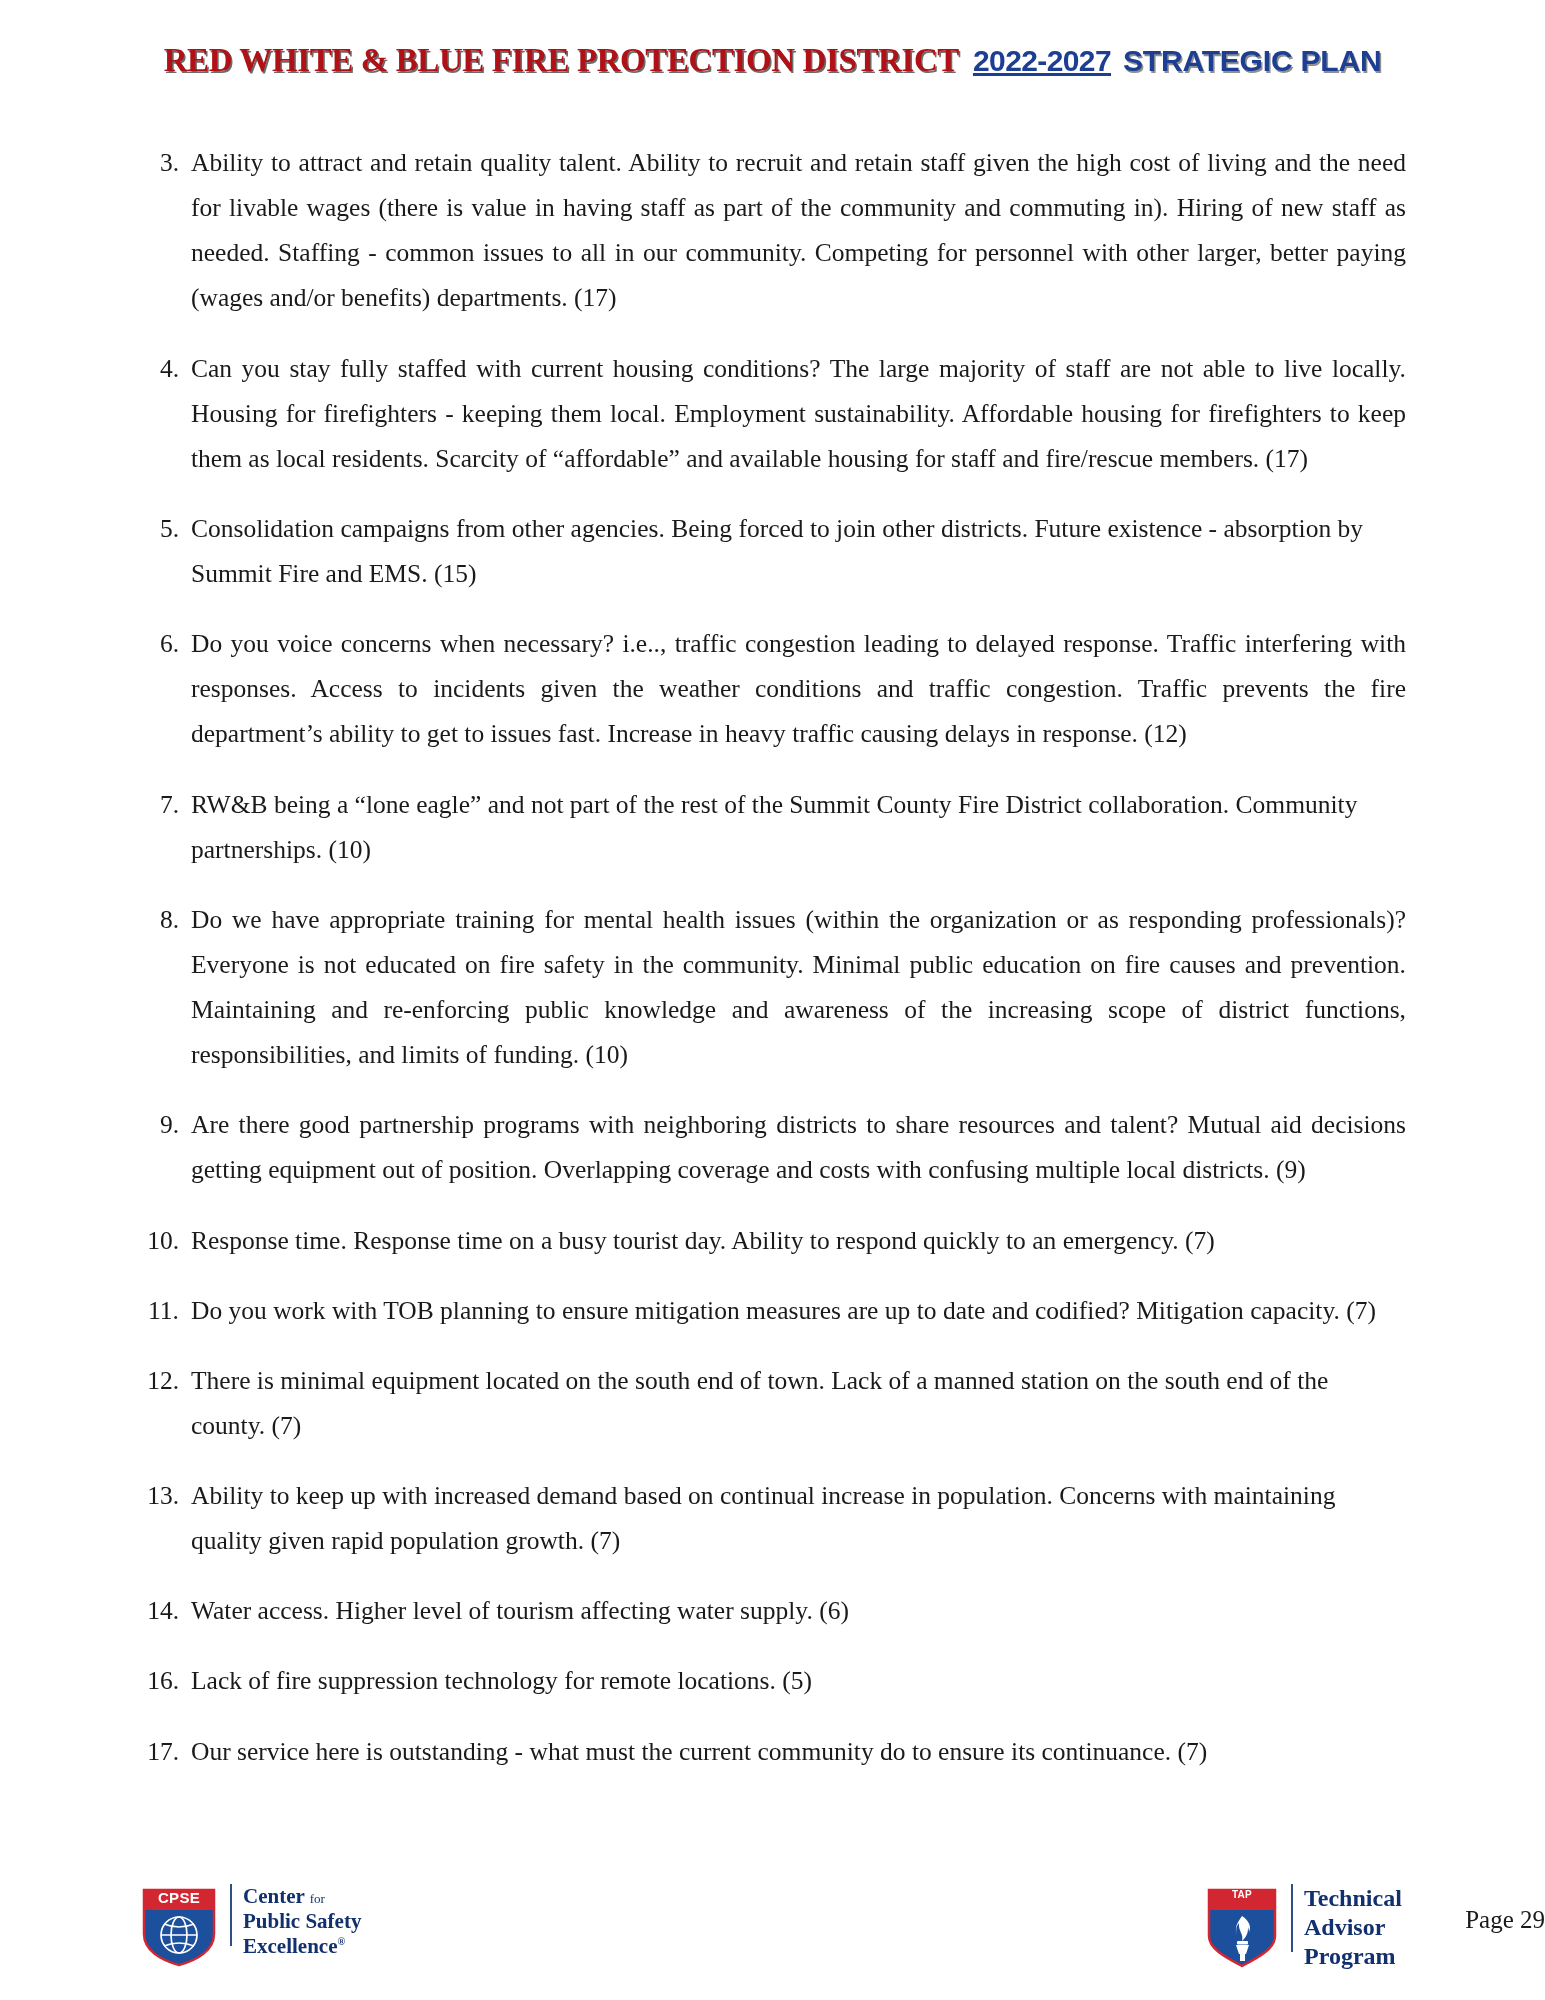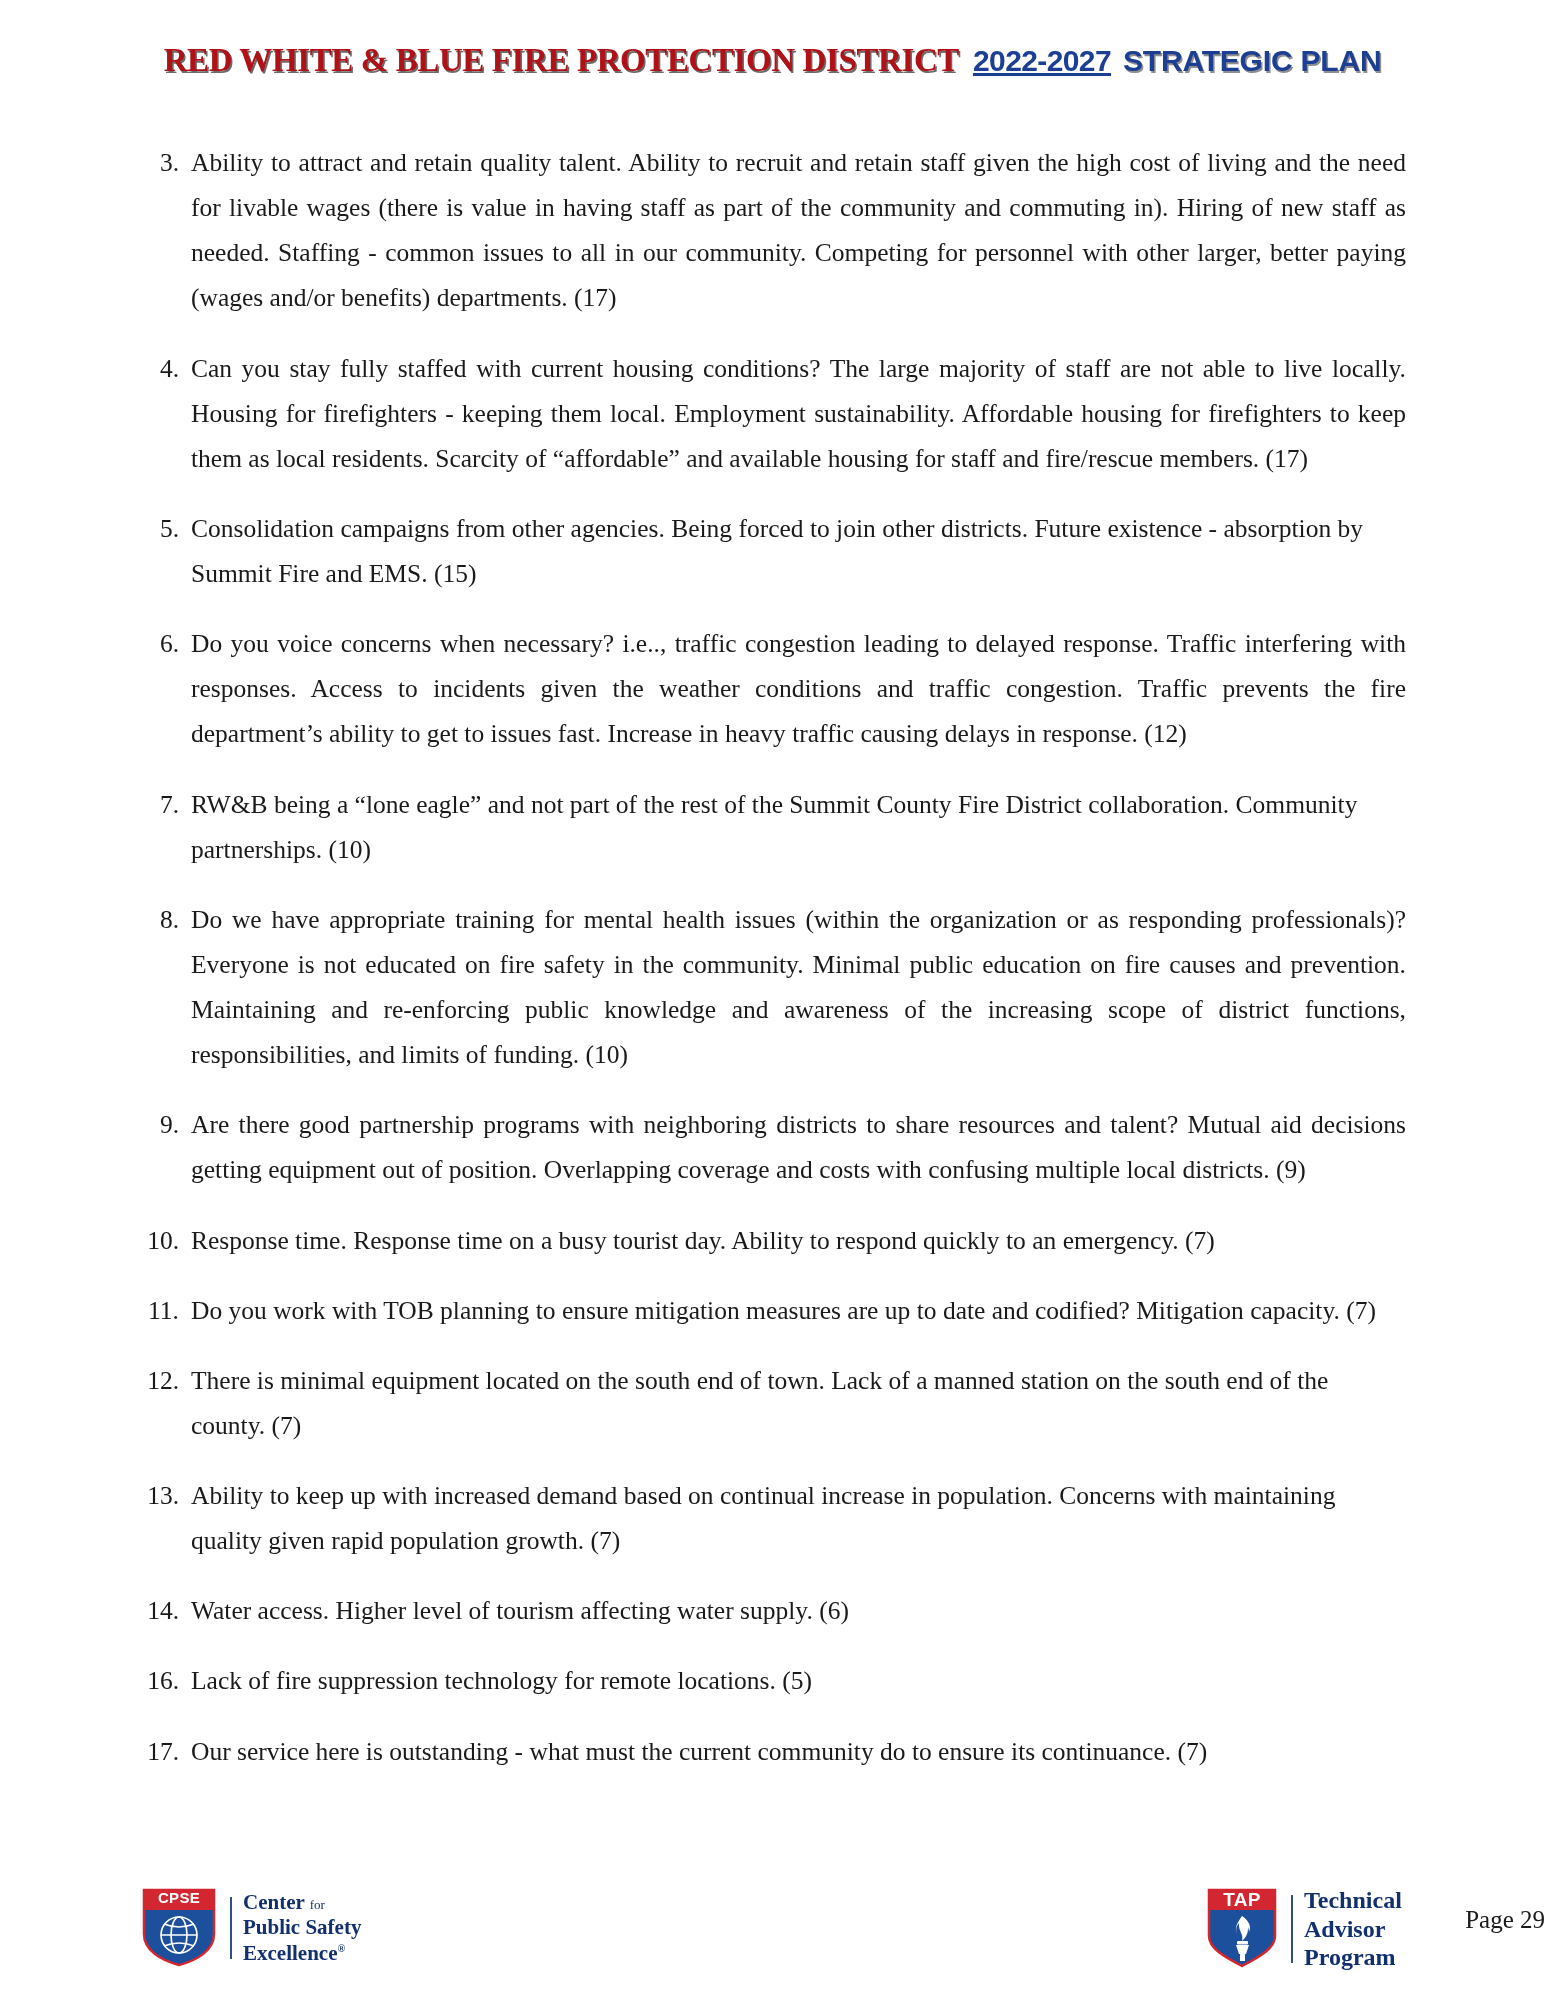--- a/index.html
+++ b/index.html
@@ -107,21 +107,20 @@
     width: 100%;
     text-align: right;
     font-size: 25px;
     color: #1a1a1a;
     font-family: "Liberation Serif", serif;
   }
 
   .logo {
     position: absolute;
     display: flex;
-    align-items: center;
   }
   .logo.cpse { left: 140px; top: 34px; }
   .logo.tap  { left: 1205px; top: 34px; }
 
   .shield-wrap { position: relative; }
   .shield-text {
     position: absolute;
     top: 5px;
     left: 0;
     width: 100%;
@@ -258,21 +257,21 @@
         <svg width="74" height="86" viewBox="0 0 74 86" xmlns="http://www.w3.org/2000/svg">
           <path d="M4 6 H70 V52 C70 64 56 72 37 82 C18 72 4 64 4 52 Z" fill="#1c4f9c" stroke="#d22630" stroke-width="2.5"></path>
           <path d="M4 6 H70 V26 H4 Z" fill="#d22630"></path>
           <g fill="#ffffff">
             <path d="M37 32 C31 40 29 46 33 52 C30 47 31 43 34 39 C33 47 39 50 37 57 C43 52 45 44 41 36 C42 42 44 44 44 48 C47 42 43 36 37 32 Z"></path>
             <rect x="32" y="57" width="11" height="3.5" rx="1"></rect>
             <path d="M31 61 H44 L41 70 H34 Z"></path>
             <rect x="35" y="70" width="5" height="7"></rect>
           </g>
         </svg>
-        <div class="shield-text" style="font-size:19px;">TAP</div>
+        <div class="shield-text" style="font-size:10px;">TAP</div>
       </div>
       <div class="divider"></div>
       <div class="logo-words">
         <div>Technical</div>
         <div>Advisor</div>
         <div>Program</div>
       </div>
     </div>
 
   </div>

